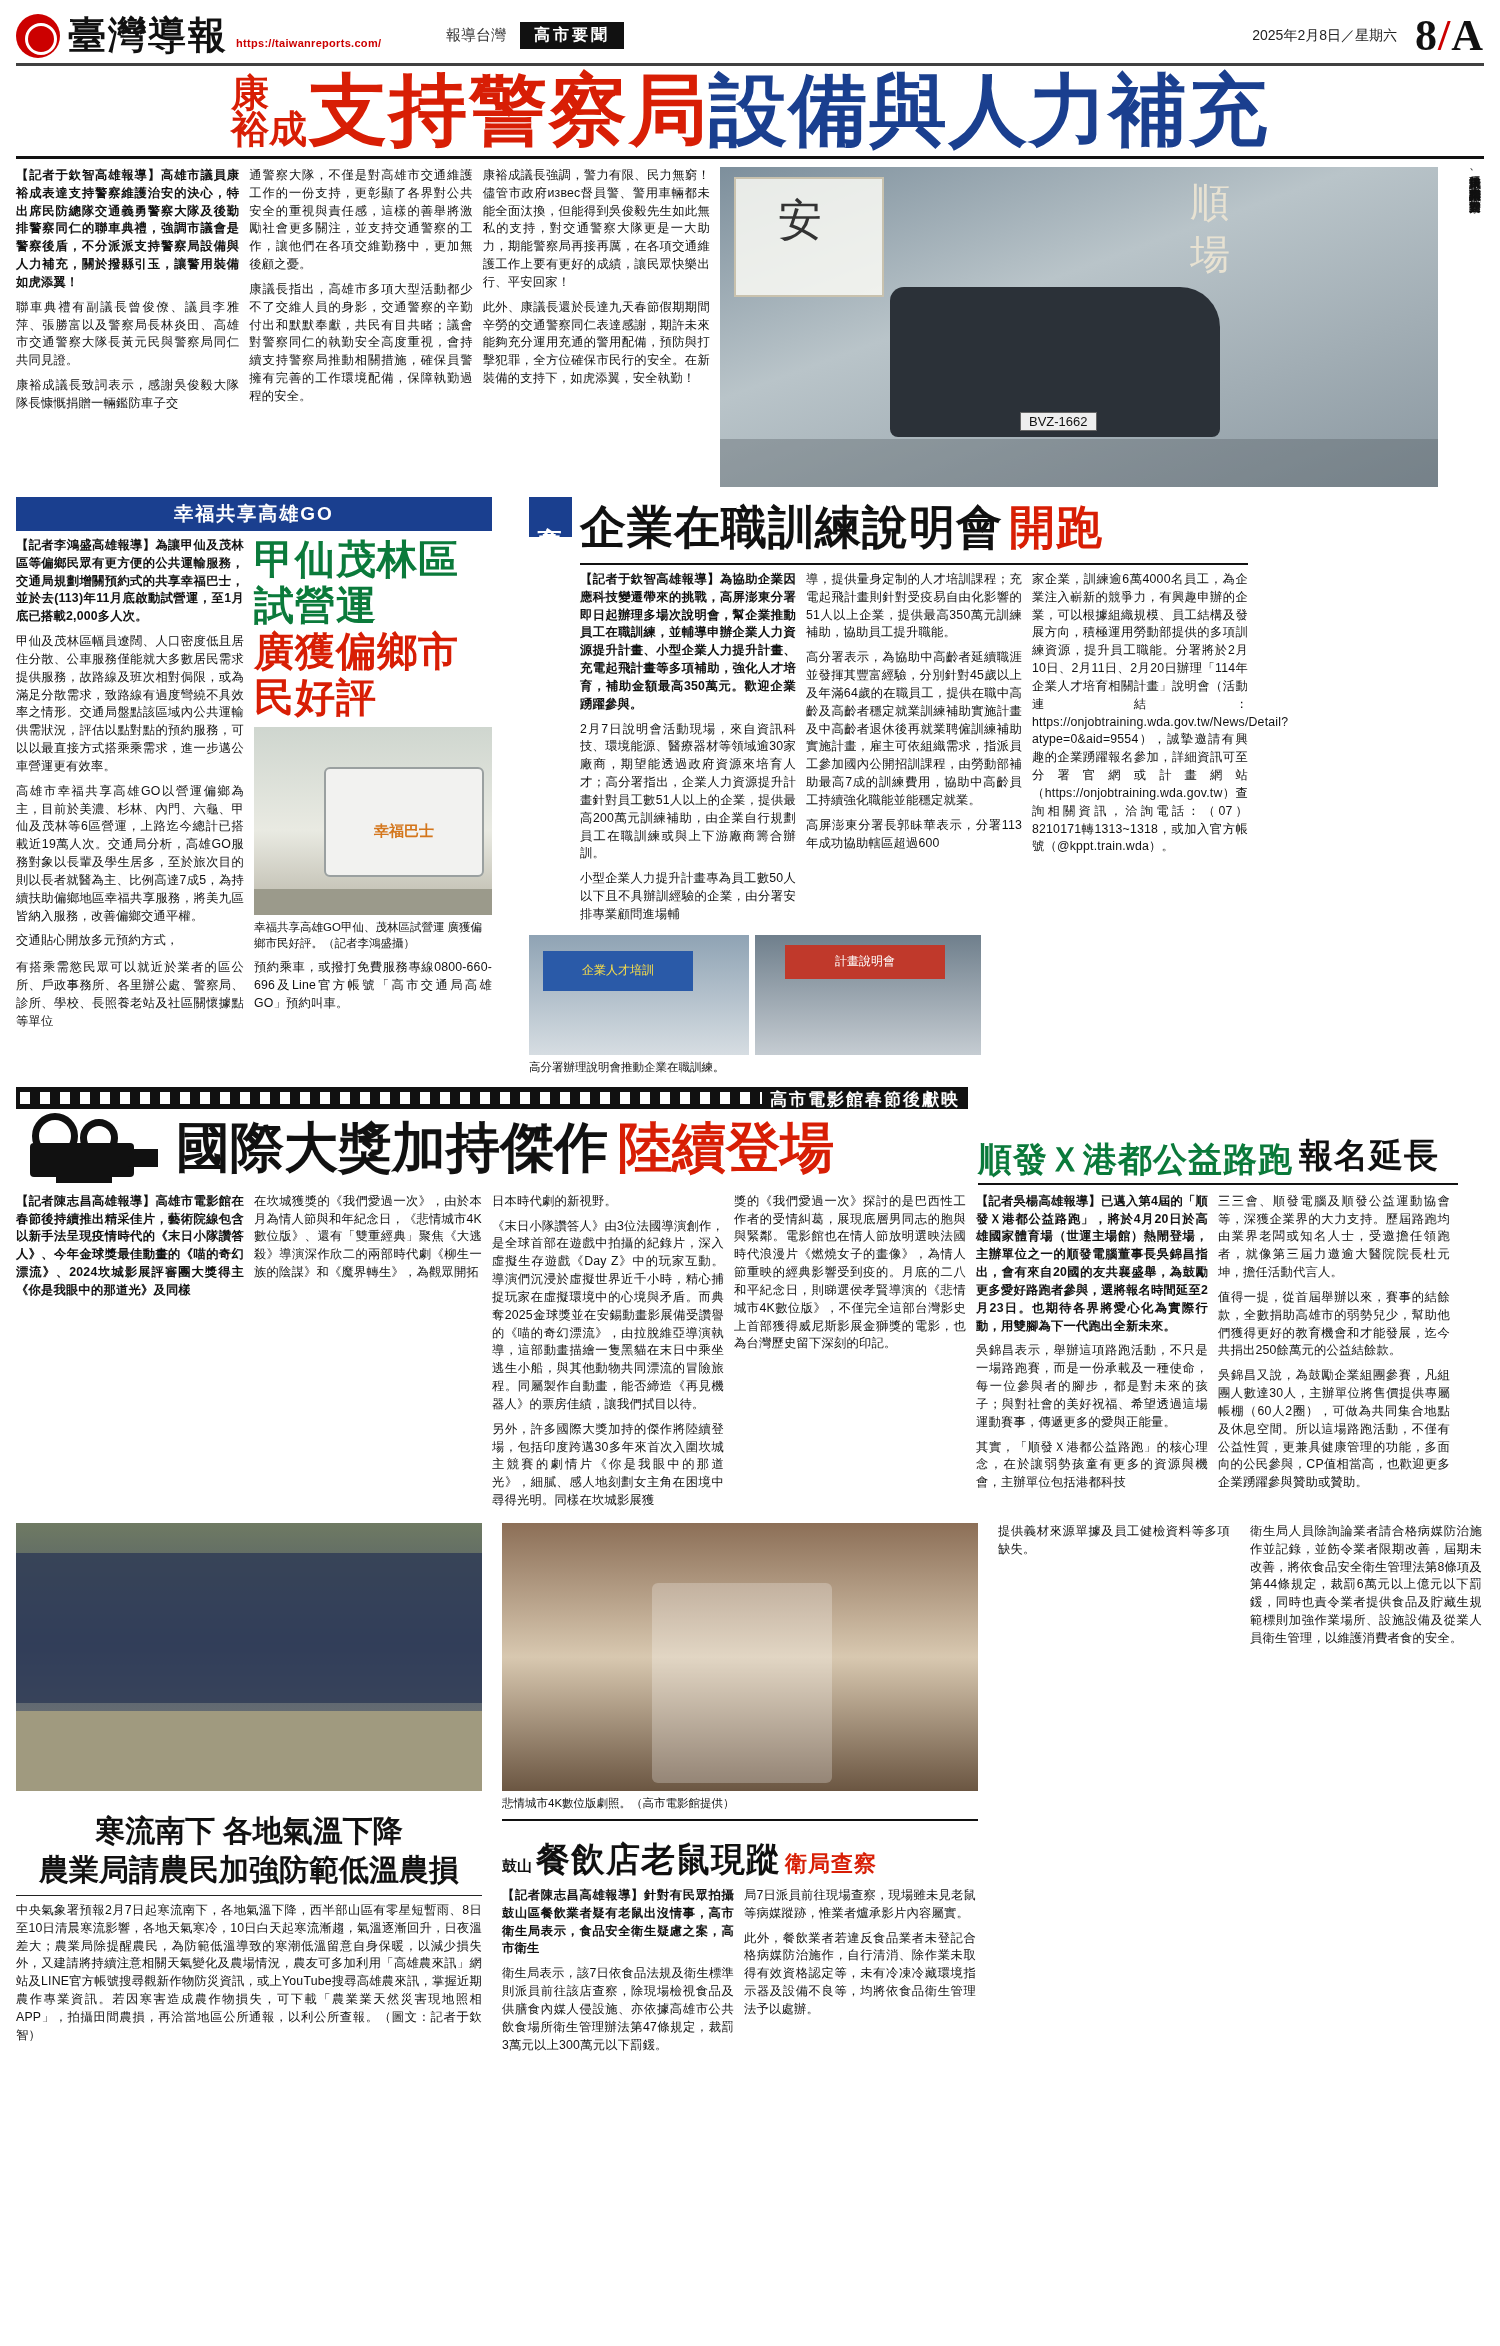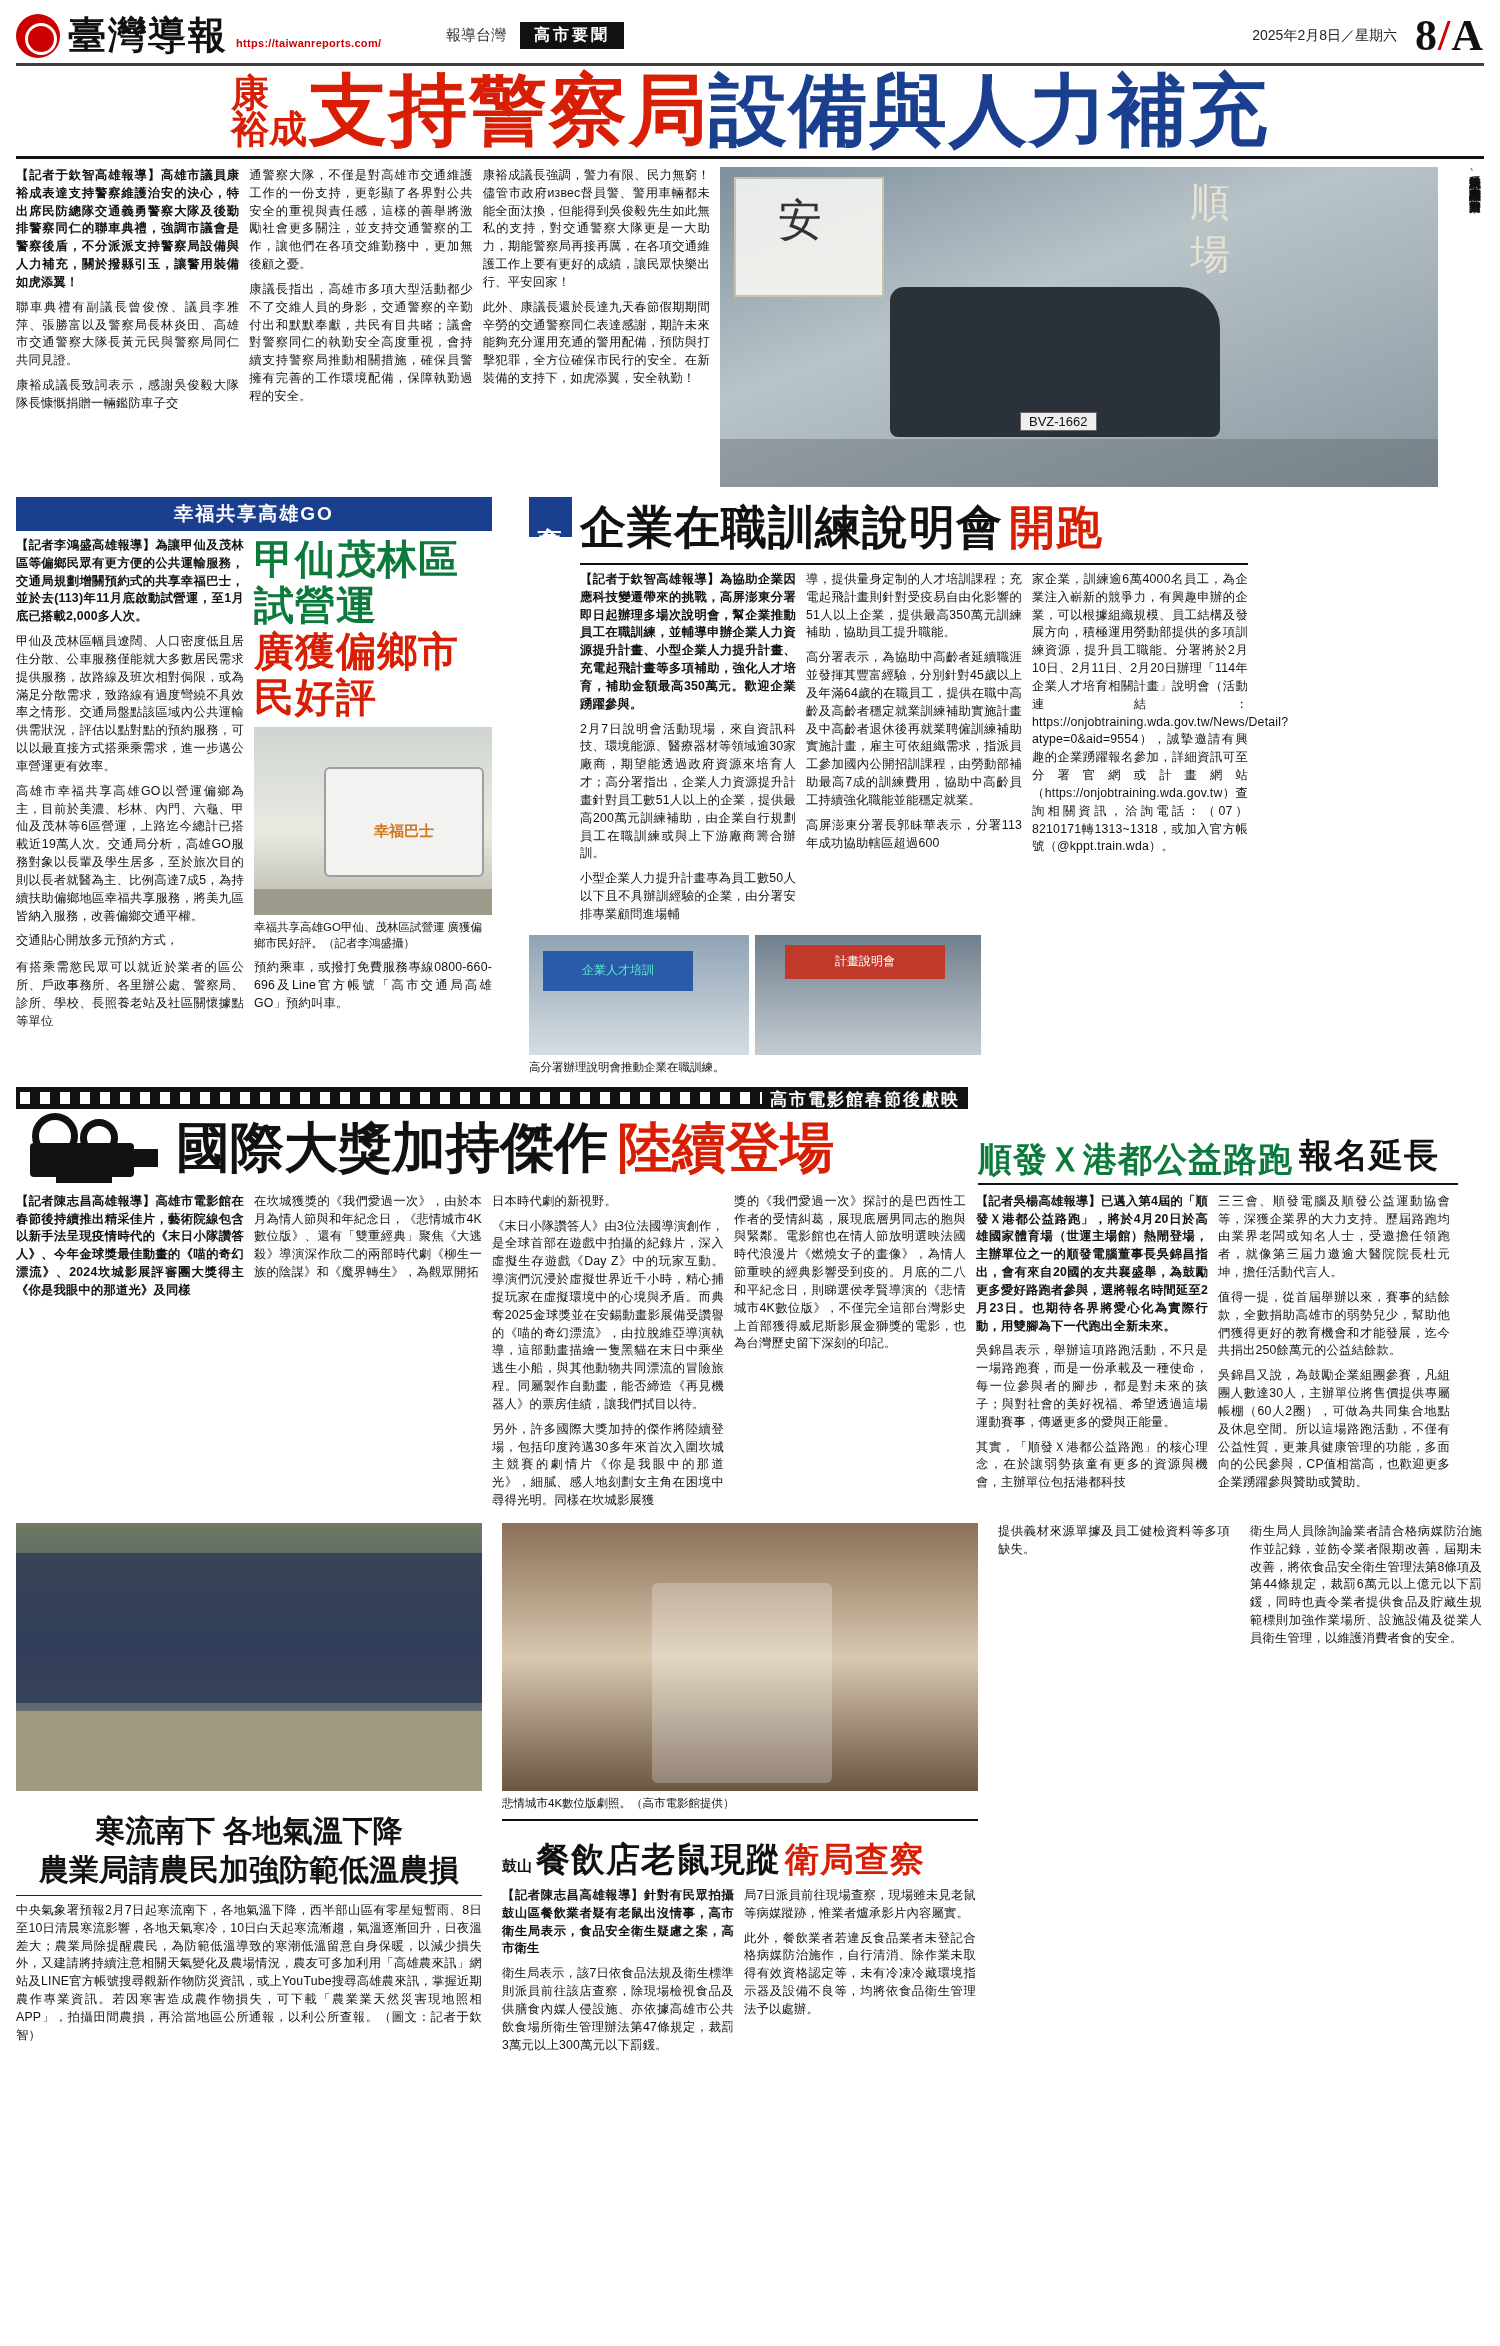--- a/index.html
+++ b/index.html
@@ -189,21 +189,21 @@
               <p class="body">高屏澎東分署長郭眛華表示，分署113年成功協助轄區超過600</p>
             </div>
             <div style="width:216px;">
               <p class="body">家企業，訓練逾6萬4000名員工，為企業注入嶄新的競爭力，有興趣申辦的企業，可以根據組織規模、員工結構及發展方向，積極運用勞動部提供的多項訓練資源，提升員工職能。分署將於2月10日、2月11日、2月20日辦理「114年企業人才培育相關計畫」說明會（活動連結：https://onjobtraining.wda.gov.tw/News/Detail?atype=0&amp;aid=9554），誠摯邀請有興趣的企業踴躍報名參加，詳細資訊可至分署官網或計畫網站（https://onjobtraining.wda.gov.tw）查詢相關資訊，洽詢電話：（07）8210171轉1313~1318，或加入官方帳號（@kppt.train.wda）。</p>
             </div>
           </div>
         </div>
       </div>
       <div style="display:flex;gap:6px;margin-top:4px;">
         <div class="photo" style="width:220px;height:120px;background:linear-gradient(180deg,#8fa3b4,#d6dde2);position:relative;">
-          <div style="position:absolute;left:14px;top:16px;width:150px;height:40px;background:#2a5aa8;color:#5eead4;font-size:12px;display:flex;align-items:center;justify-content:center;">企業人才培訓</div>
+          <div style="position:absolute;left:14px;top:16px;width:150px;height:40px;background:#2a5aa8;color:#fde047;font-size:12px;display:flex;align-items:center;justify-content:center;">企業人才培訓</div>
         </div>
         <div class="photo" style="width:226px;height:120px;background:linear-gradient(180deg,#6f7f8c,#c5ccd2);position:relative;">
           <div style="position:absolute;left:30px;top:10px;width:160px;height:34px;background:#c0392b;color:#fff;font-size:12px;display:flex;align-items:center;justify-content:center;">計畫說明會</div>
         </div>
       </div>
       <div class="cap">高分署辦理說明會推動企業在職訓練。</div>
     </div>
   </div>
 
   <div style="display:flex;gap:10px;margin-top:4px;">
@@ -270,21 +270,21 @@
     </div>
 
     <div style="width:476px;margin-left:10px;">
       <div class="photo" style="width:476px;height:268px;background:linear-gradient(180deg,#8c6f57 0%,#d8c8b0 50%,#6b5642 100%);position:relative;">
         <div style="position:absolute;left:150px;top:60px;width:180px;height:200px;background:rgba(255,255,255,.25);border-radius:6px;"></div>
       </div>
       <div class="cap">悲情城市4K數位版劇照。（高市電影館提供）</div>
       <div style="display:flex;align-items:baseline;gap:4px;border-top:2px solid #111;padding-top:16px;">
         <span style="font-size:15px;font-weight:bold;">鼓山</span>
         <span class="head-black" style="font-size:34px;">餐飲店老鼠現蹤</span>
-        <span class="head-red" style="font-size:34px;">衛局查察</span>
+        <span class="head-red" style="font-size:22px;">衛局查察</span>
       </div>
       <div style="display:flex;gap:10px;margin-top:4px;">
         <div style="width:232px;">
           <p class="body lead">【記者陳志昌高雄報導】針對有民眾拍攝鼓山區餐飲業者疑有老鼠出沒情事，高市衛生局表示，食品安全衛生疑慮之案，高市衛生</p>
           <p class="body">衛生局表示，該7日依食品法規及衛生標準則派員前往該店查察，除現場檢視食品及供膳食內媒人侵設施、亦依據高雄市公共飲食場所衛生管理辦法第47條規定，裁罰3萬元以上300萬元以下罰鍰。</p>
         </div>
         <div style="width:232px;">
           <p class="body">局7日派員前往現場查察，現場雖未見老鼠等病媒蹤跡，惟業者爐承影片內容屬實。</p>
           <p class="body">此外，餐飲業者若違反食品業者未登記合格病媒防治施作，自行清消、除作業未取得有效資格認定等，未有冷凍冷藏環境指示器及設備不良等，均將依食品衛生管理法予以處辦。</p>
         </div>

